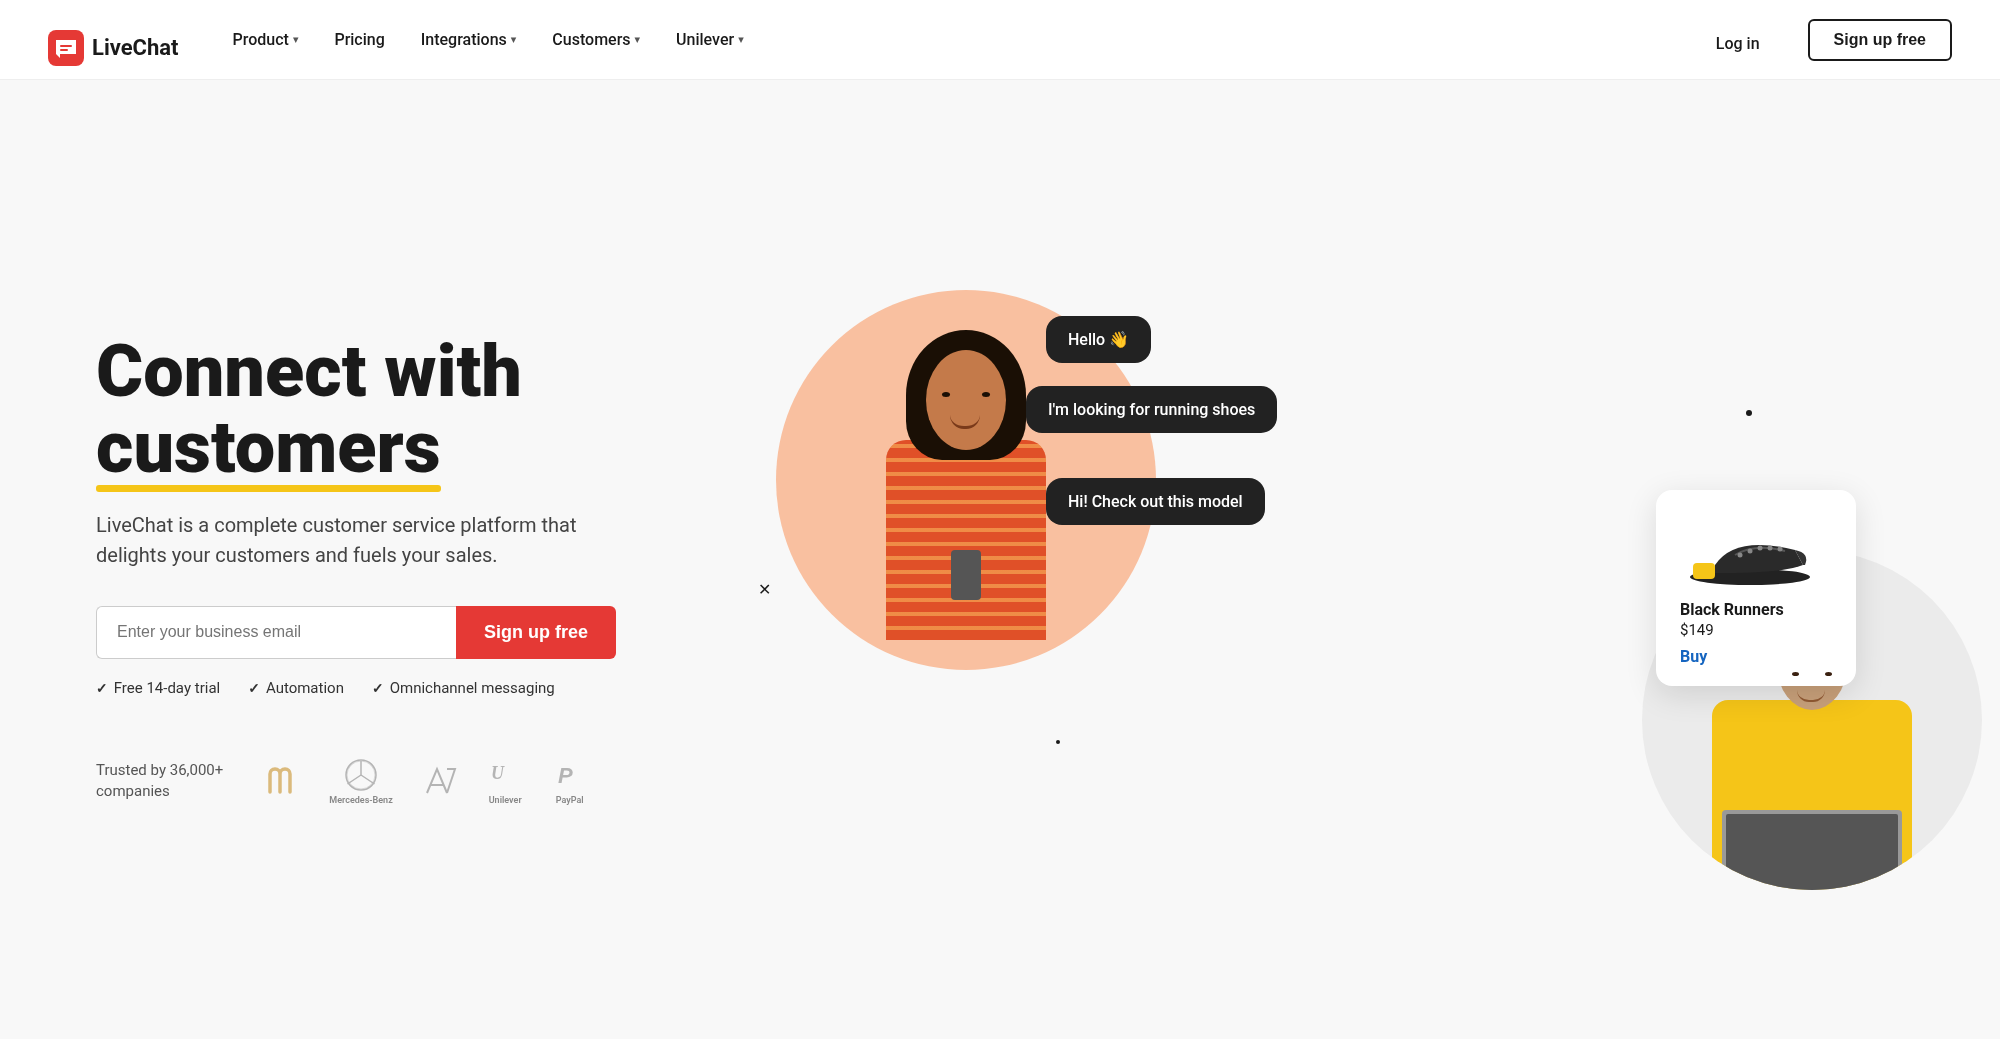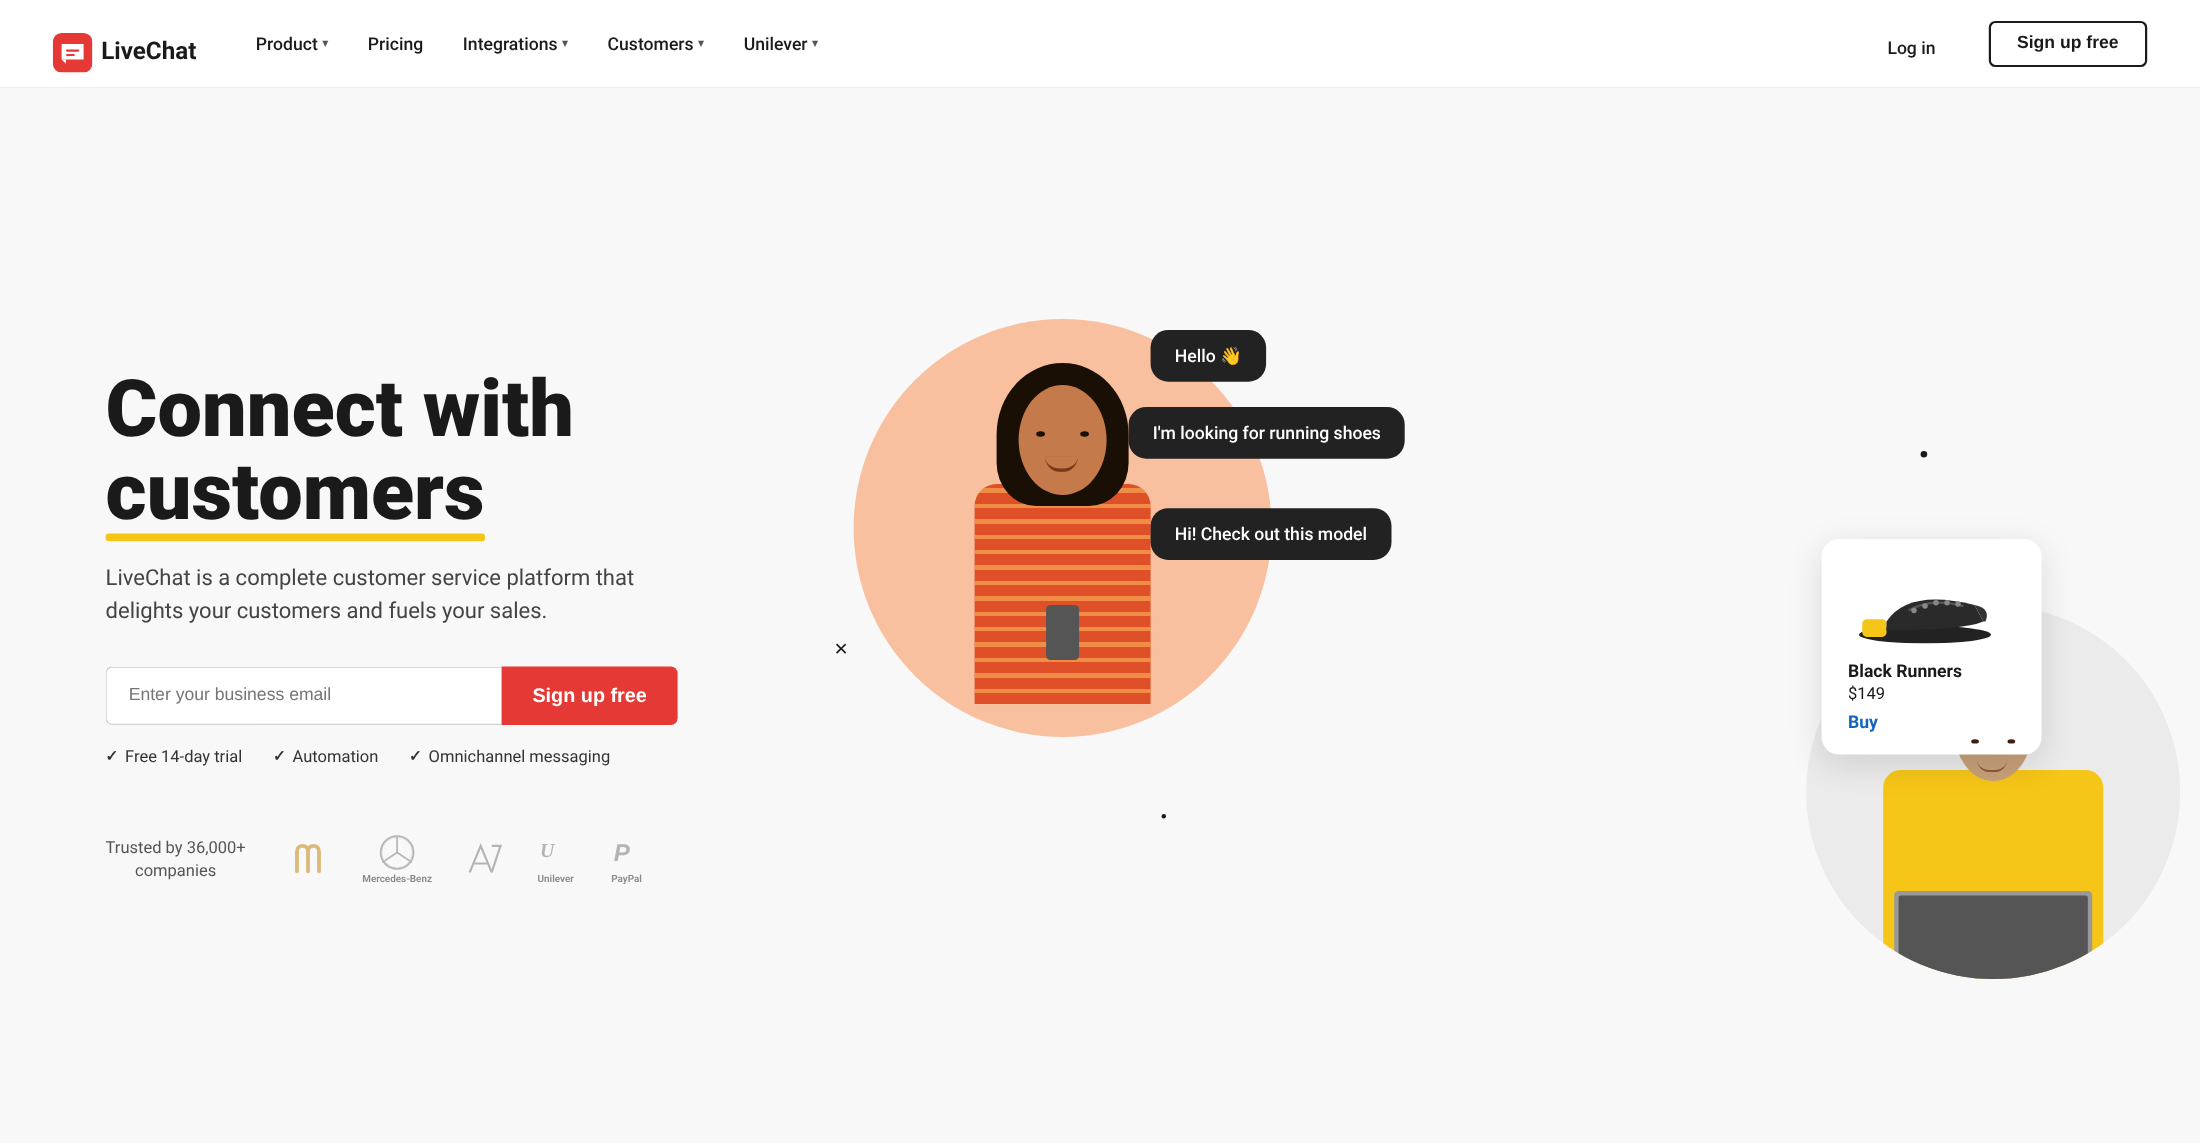--- a/index.html
+++ b/index.html
@@ -224,20 +224,21 @@
       background: #222;
       color: #fff;
       border-radius: 16px;
       padding: 14px 22px;
       font-size: 16px;
       font-weight: 500;
       white-space: nowrap;
       display: flex;
       align-items: center;
       gap: 8px;
+      margin-top: 16px;
     }
 
     
     .product-card {
       position: absolute;
       right: 96px;
       top: 220px;
       background: #fff;
       border-radius: 16px;
       padding: 20px 24px;
@@ -387,21 +388,21 @@
         <span class="check-icon">✓</span>
         <span>Automation</span>
       </div>
       <div class="badge-item">
         <span class="check-icon">✓</span>
         <span>Omnichannel messaging</span>
       </div>
     </div>
 
     <div class="trusted-section">
-      <div class="trusted-text" style="white-space: pre-line; text-align: center;">Trusted by 36,000+
+      <div class="trusted-text" style="white-space: pre-line;">Trusted by 36,000+
 companies</div>
       <div class="brand-logos">
 
         <div class="brand-logo">
           <svg width="34" height="34" viewBox="0 0 34 34">
             <path d="M7 28V10c0-3 2-5 5-5s5 2 5 5v18M17 28V10c0-3 2-5 5-5s5 2 5 5v18" stroke="#c8922a" stroke-width="3.5" fill="none" stroke-linecap="round"></path>
           </svg>
         </div>
 
         <div class="brand-logo">

